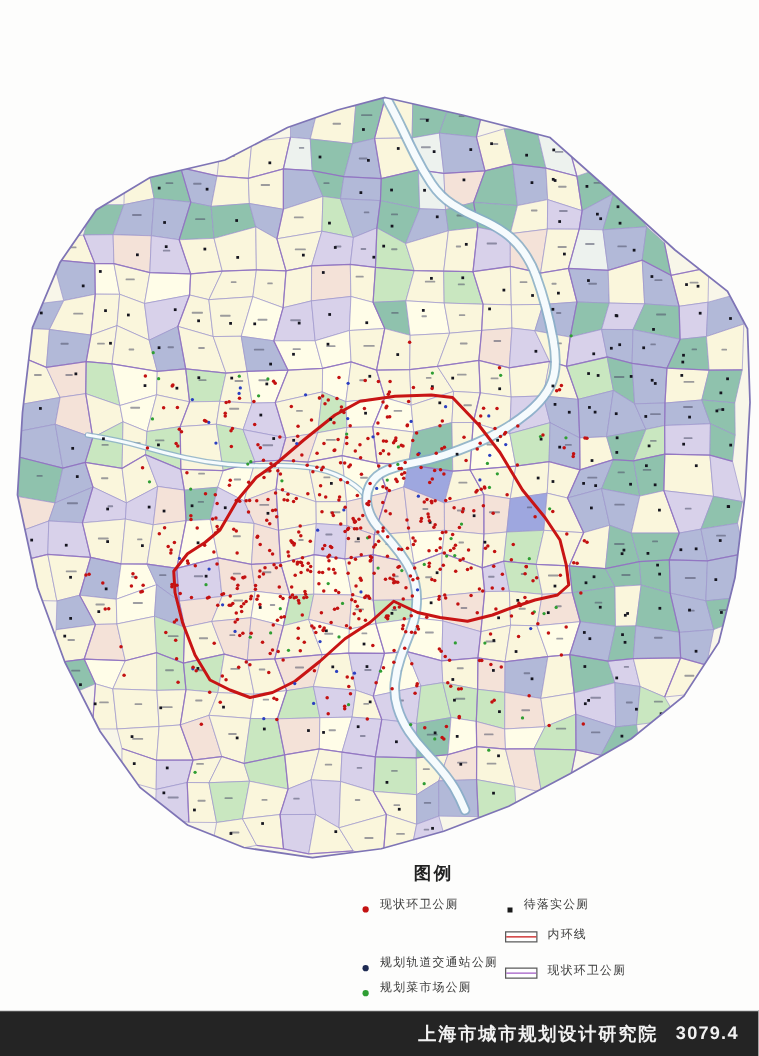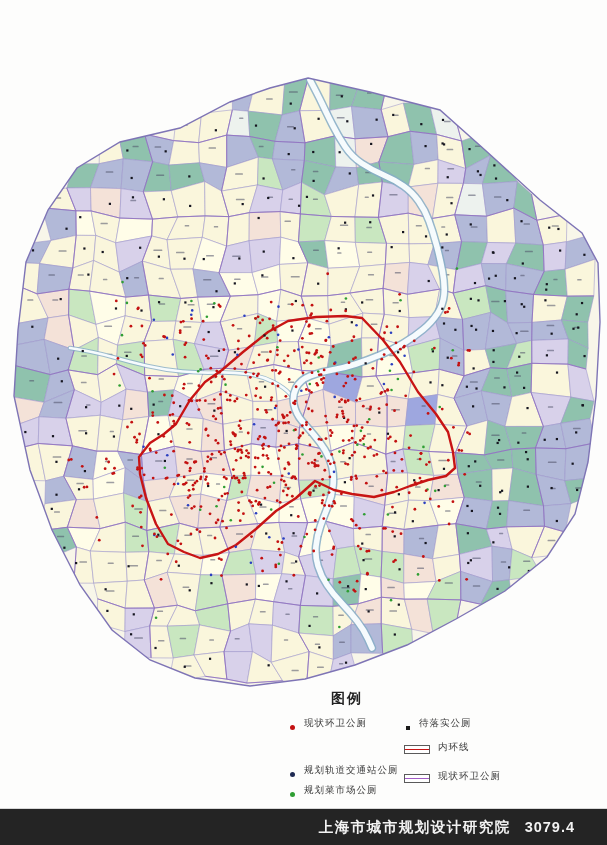--- a/index.html
+++ b/index.html
@@ -21,21 +21,21 @@
   .lrow{position:absolute;display:flex;align-items:flex-end;font:9.5px "Liberation Serif",serif;color:#3a3a3a;
         white-space:nowrap;letter-spacing:1px;}
   .ldot{width:5px;height:5px;border-radius:50%;margin-right:9px;flex:0 0 auto;}
   .ldot.square{border-radius:0;width:4px;height:4px;}
   .lswatch{width:26px;height:9px;background:#fff;border:1px solid #5a5a5a;margin-right:8px;
            display:flex;align-items:center;box-sizing:border-box;}
   .lswatch .swline{display:block;width:100%;height:1.6px;}
   
   #footer{position:absolute;left:0;top:808px;width:607px;height:37px;background:#242424;
           border-top:1px solid #d8d8d8;display:flex;align-items:center;justify-content:flex-end;
-          box-sizing:border-box;padding-right:32px;z-index:3;}
+          box-sizing:border-box;padding-right:16px;z-index:3;}
   #footer span{color:#f2f2f2;font-size:14.5px;font-weight:bold;letter-spacing:1.5px;}
   #footer .date{margin-left:14px;letter-spacing:1px;}
 </style>
 </head>
 <body>
 
 <div id="page">
 
 
   <svg id="map-svg" width="607" height="845" viewBox="0 0 607 845">

